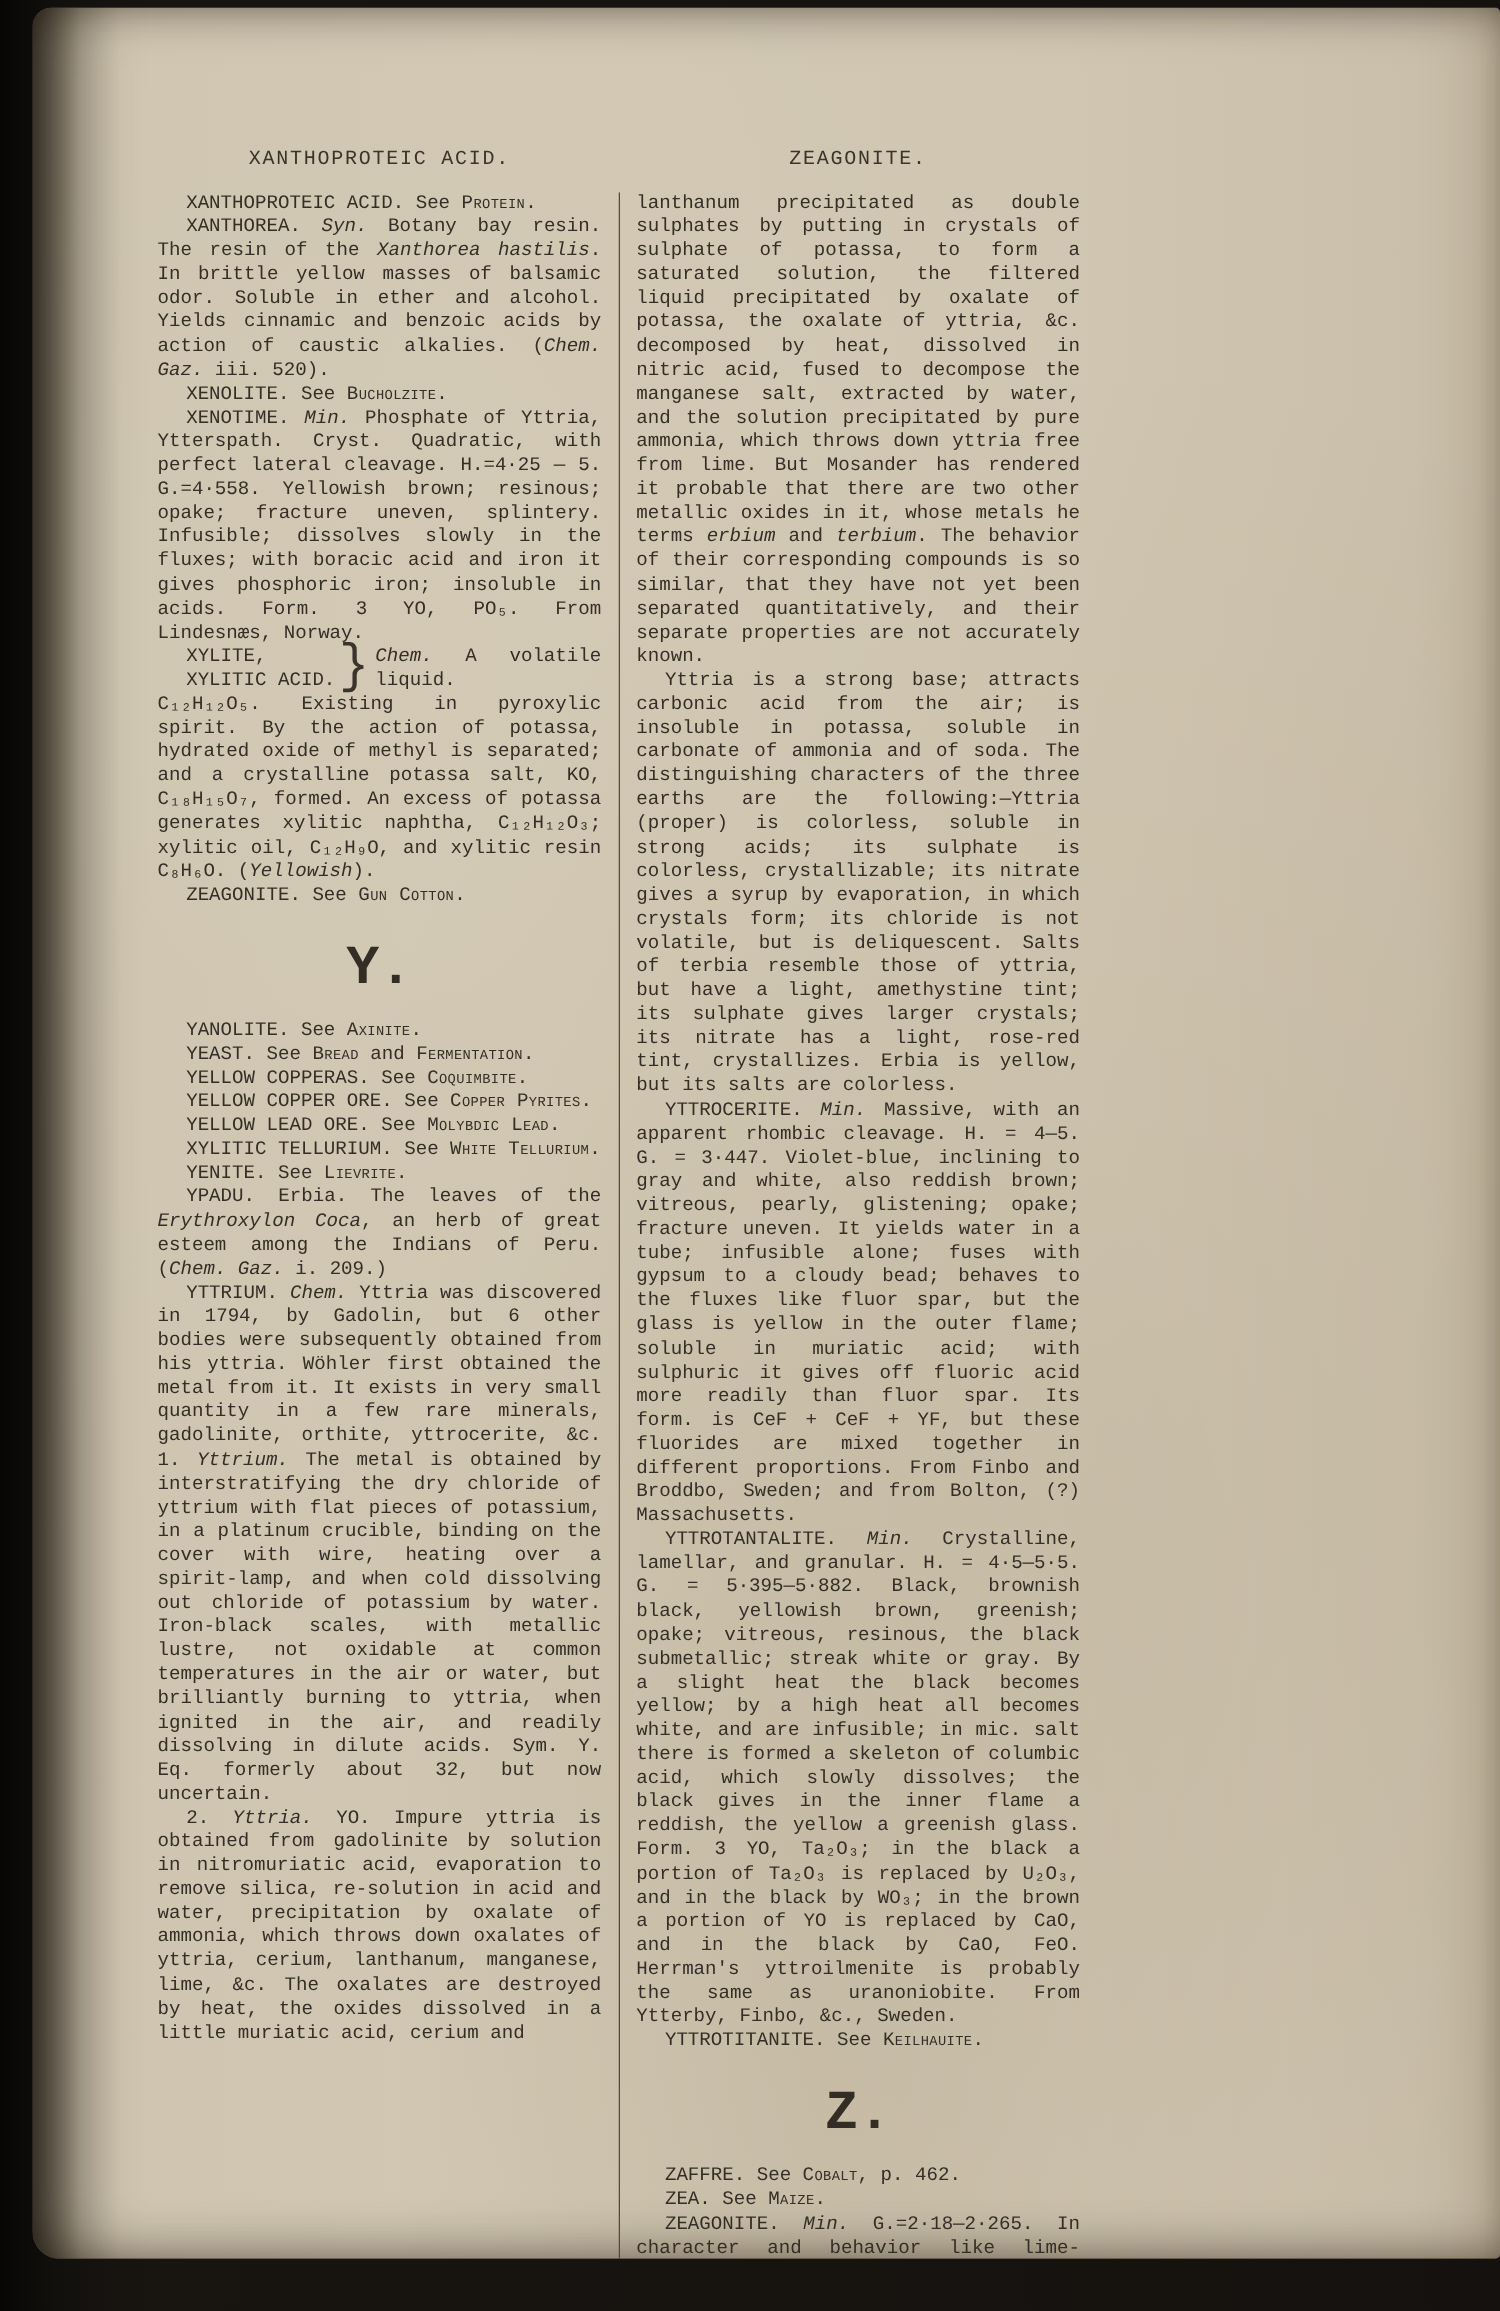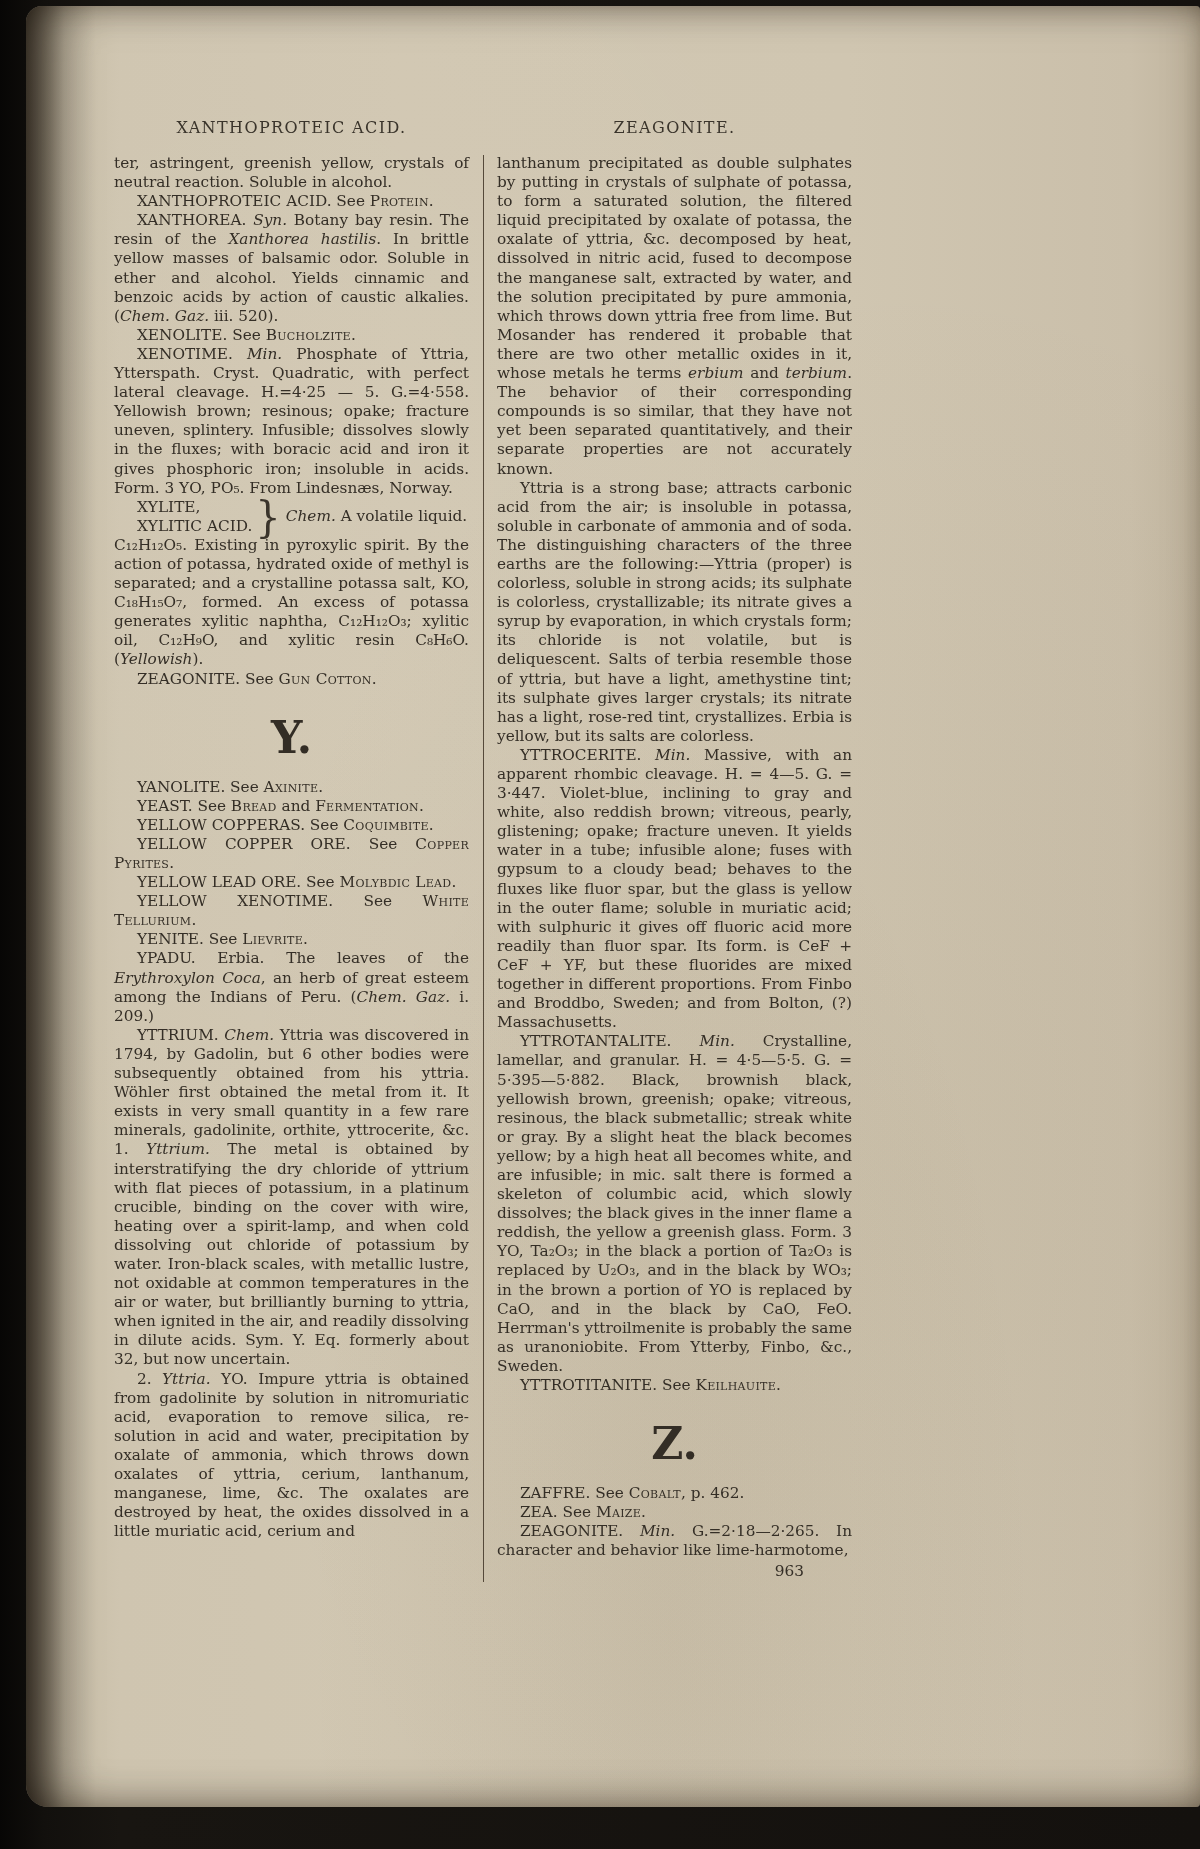--- a/index.html
+++ b/index.html
@@ -25,22 +25,23 @@
       inset 0 16px 34px -22px rgba(45,32,14,0.45);
     overflow: hidden;
   }
   .gutter {
     position: absolute; left: 0; top: 0; bottom: 0; width: 70px;
     background: linear-gradient(90deg, rgba(10,6,2,0.5), rgba(10,6,2,0.12) 55%, transparent);
     pointer-events: none;
   }
   .text-block {
     position: absolute;
-    left: 88px; top: 112px; width: 738px;
+    left: 100px; top: 112px; width: 738px;
     color: var(--ink, #342e26);
+    font-family: Liberation Mono, monospace;
   }
   .head-row { display: flex; margin-bottom: 17px; }
   .head {
     width: 355px; text-align: center;
     font-size: 16px; letter-spacing: 1.4px;
     color: #3a342b;
   }
   .head-gap { width: 28px; }
   .cols { display: flex; align-items: stretch; }
   .col {
@@ -82,42 +83,41 @@
 <div class="page">
   <div class="gutter"></div>
   <div class="text-block">
     <div class="head-row">
       <div class="head">XANTHOPROTEIC ACID.</div>
       <div class="head-gap"></div>
       <div class="head">ZEAGONITE.</div>
     </div>
     <div class="cols">
       <div class="col">
-          <p class="cont"><span>ter, astringent, greenish yellow, crystals of neutral reaction. Soluble in alcohol.</span></p>
           <p class="entry"><span>XANTHOPROTEIC ACID. See </span><span class="sc">Protein</span><span>.</span></p>
           <p class="entry"><span>XANTHOREA. </span><span class="it">Syn.</span><span> Botany bay resin. The resin of the </span><span class="it">Xanthorea hastilis</span><span>. In brittle yellow masses of balsamic odor. Soluble in ether and alcohol. Yields cinnamic and benzoic acids by action of caustic alkalies. (</span><span class="it">Chem. Gaz.</span><span> iii. 520).</span></p>
           <p class="entry"><span>XENOLITE. See </span><span class="sc">Bucholzite</span><span>.</span></p>
           <p class="entry"><span>XENOTIME. </span><span class="it">Min.</span><span> Phosphate of Yttria, Ytterspath. Cryst. Quadratic, with perfect lateral cleavage. H.=4·25 — 5. G.=4·558. Yellowish brown; resinous; opake; fracture uneven, splintery. Infusible; dissolves slowly in the fluxes; with boracic acid and iron it gives phosphoric iron; insoluble in acids. Form. 3 YO, PO₅. From Lindesnæs, Norway.</span></p>
           <div class="brace-entry">
             <div class="brace-names">
               <div><span>XYLITE,</span></div>
               <div><span>XYLITIC ACID.</span></div>
             </div>
             <div class="brace-glyph">}</div>
             <div class="brace-right"><span class="it">Chem.</span><span> A volatile liquid.</span></div>
           </div>
           <p class="cont"><span>C₁₂H₁₂O₅. Existing in pyroxylic spirit. By the action of potassa, hydrated oxide of methyl is separated; and a crystalline potassa salt, KO, C₁₈H₁₅O₇, formed. An excess of potassa generates xylitic naphtha, C₁₂H₁₂O₃; xylitic oil, C₁₂H₉O, and xylitic resin C₈H₆O. (</span><span class="it">Yellowish</span><span>).</span></p>
           <p class="entry"><span>ZEAGONITE. See </span><span class="sc">Gun Cotton</span><span>.</span></p>
           <div class="section-letter">Y.</div>
           <p class="entry"><span>YANOLITE. See </span><span class="sc">Axinite</span><span>.</span></p>
           <p class="entry"><span>YEAST. See </span><span class="sc">Bread</span><span> and </span><span class="sc">Fermentation</span><span>.</span></p>
           <p class="entry"><span>YELLOW COPPERAS. See </span><span class="sc">Coquimbite</span><span>.</span></p>
           <p class="entry"><span>YELLOW COPPER ORE. See </span><span class="sc">Copper Pyrites</span><span>.</span></p>
           <p class="entry"><span>YELLOW LEAD ORE. See </span><span class="sc">Molybdic Lead</span><span>.</span></p>
-          <p class="entry"><span>YELLOW XENOTIME. See </span><span class="sc">White Tellurium</span><span>.</span></p>
+          <p class="entry"><span>XYLITIC TELLURIUM. See </span><span class="sc">White Tellurium</span><span>.</span></p>
           <p class="entry"><span>YENITE. See </span><span class="sc">Lievrite</span><span>.</span></p>
           <p class="entry"><span>YPADU. Erbia. The leaves of the </span><span class="it">Erythroxylon Coca</span><span>, an herb of great esteem among the Indians of Peru. (</span><span class="it">Chem. Gaz.</span><span> i. 209.)</span></p>
           <p class="entry"><span>YTTRIUM. </span><span class="it">Chem.</span><span> Yttria was discovered in 1794, by Gadolin, but 6 other bodies were subsequently obtained from his yttria. Wöhler first obtained the metal from it. It exists in very small quantity in a few rare minerals, gadolinite, orthite, yttrocerite, &amp;c. 1. </span><span class="it">Yttrium.</span><span> The metal is obtained by interstratifying the dry chloride of yttrium with flat pieces of potassium, in a platinum crucible, binding on the cover with wire, heating over a spirit-lamp, and when cold dissolving out chloride of potassium by water. Iron-black scales, with metallic lustre, not oxidable at common temperatures in the air or water, but brilliantly burning to yttria, when ignited in the air, and readily dissolving in dilute acids. Sym. Y. Eq. formerly about 32, but now uncertain.</span></p>
           <p class="entry"><span>2. </span><span class="it">Yttria.</span><span> YO. Impure yttria is obtained from gadolinite by solution in nitromuriatic acid, evaporation to remove silica, re-solution in acid and water, precipitation by oxalate of ammonia, which throws down oxalates of yttria, cerium, lanthanum, manganese, lime, &amp;c. The oxalates are destroyed by heat, the oxides dissolved in a little muriatic acid, cerium and</span></p>
         </div>
       <div class="rule"></div>
       <div class="col">
           <p class="cont"><span>lanthanum precipitated as double sulphates by putting in crystals of sulphate of potassa, to form a saturated solution, the filtered liquid precipitated by oxalate of potassa, the oxalate of yttria, &amp;c. decomposed by heat, dissolved in nitric acid, fused to decompose the manganese salt, extracted by water, and the solution precipitated by pure ammonia, which throws down yttria free from lime. But Mosander has rendered it probable that there are two other metallic oxides in it, whose metals he terms </span><span class="it">erbium</span><span> and </span><span class="it">terbium</span><span>. The behavior of their corresponding compounds is so similar, that they have not yet been separated quantitatively, and their separate properties are not accurately known.</span></p>
           <p class="entry"><span>Yttria is a strong base; attracts carbonic acid from the air; is insoluble in potassa, soluble in carbonate of ammonia and of soda. The distinguishing characters of the three earths are the following:—Yttria (proper) is colorless, soluble in strong acids; its sulphate is colorless, crystallizable; its nitrate gives a syrup by evaporation, in which crystals form; its chloride is not volatile, but is deliquescent. Salts of terbia resemble those of yttria, but have a light, amethystine tint; its sulphate gives larger crystals; its nitrate has a light, rose-red tint, crystallizes. Erbia is yellow, but its salts are colorless.</span></p>
           <p class="entry"><span>YTTROCERITE. </span><span class="it">Min.</span><span> Massive, with an apparent rhombic cleavage. H. = 4—5. G. = 3·447. Violet-blue, inclining to gray and white, also reddish brown; vitreous, pearly, glistening; opake; fracture uneven. It yields water in a tube; infusible alone; fuses with gypsum to a cloudy bead; behaves to the fluxes like fluor spar, but the glass is yellow in the outer flame; soluble in muriatic acid; with sulphuric it gives off fluoric acid more readily than fluor spar. Its form. is CeF + CeF + YF, but these fluorides are mixed together in different proportions. From Finbo and Broddbo, Sweden; and from Bolton, (?) Massachusetts.</span></p>

